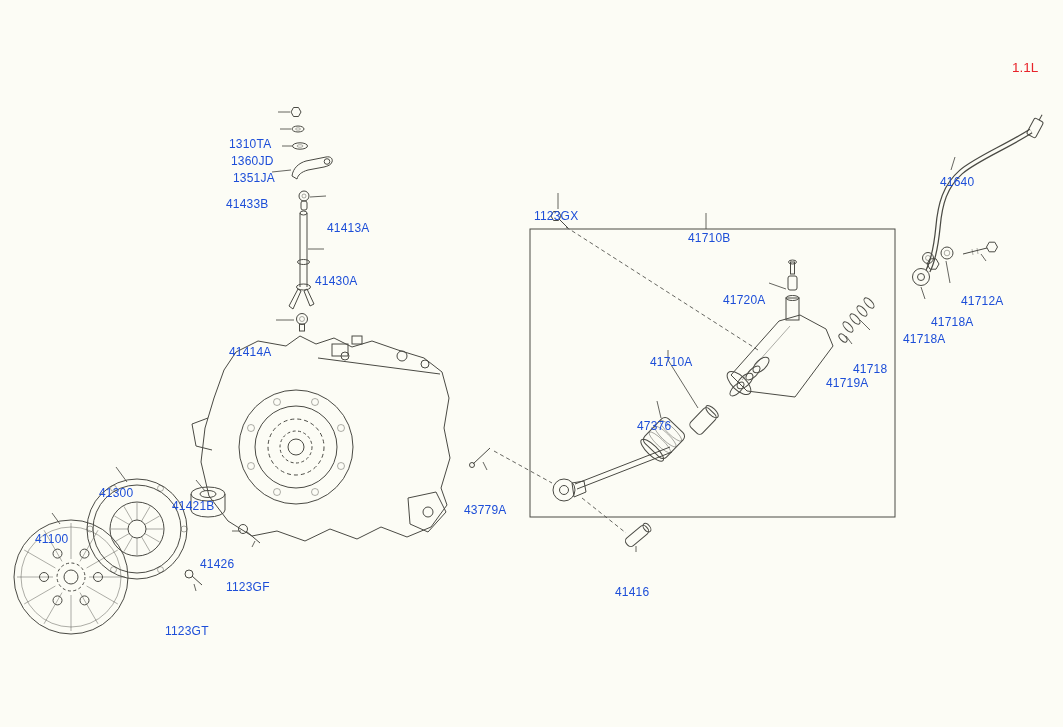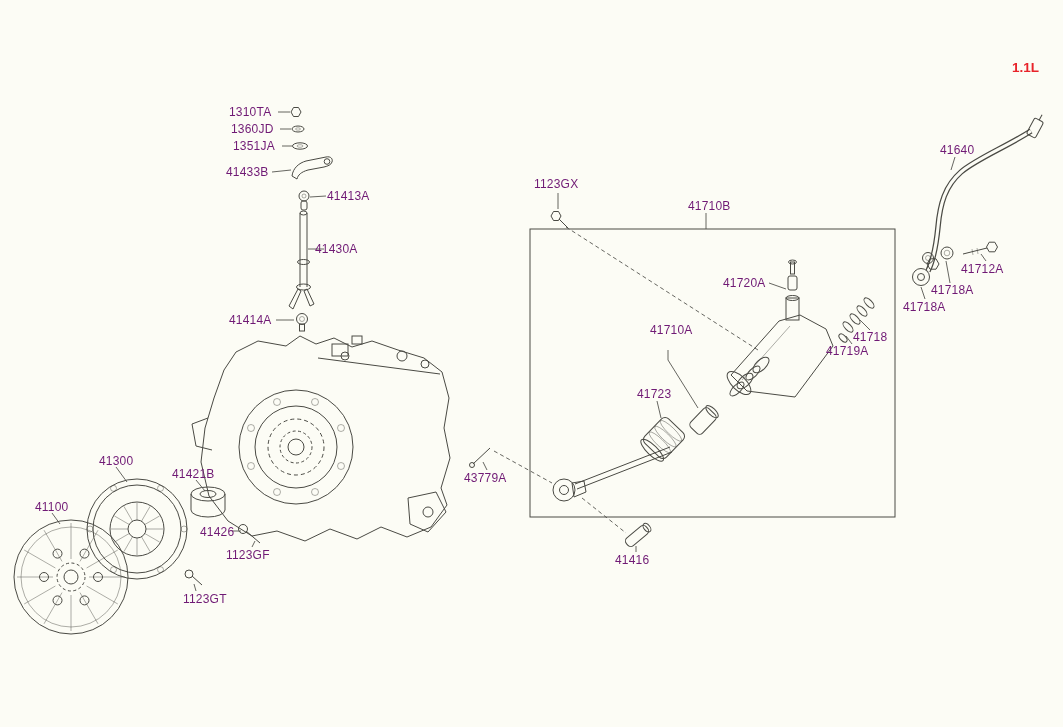--- a/index.html
+++ b/index.html
@@ -5,32 +5,33 @@
 <style>
   html,body{margin:0;padding:0;}
   .canvas{
     position:relative;width:1063px;height:727px;
     background:#fcfcf5;overflow:hidden;
     font-family:"Liberation Sans", sans-serif;
   }
   .canvas svg{position:absolute;left:0;top:0;}
   .part-label{
     position:absolute;
-    color:#701a75;
+    color:#1d4ed8;
     font-size:12px;
     line-height:13px;
     letter-spacing:.2px;
     white-space:nowrap;
     cursor:pointer;
+    margin-top:32px;
   }
   .variant{
     position:absolute;
     color:#e8232a;
     font-size:13.5px;
-    font-weight:bold;
+    font-weight:normal;
   }
   .ln{stroke:#4a4a44;fill:none;stroke-width:1;}
   .thin{stroke:#4a4a44;fill:none;stroke-width:.6;opacity:.75;}
   .lead{stroke:#55554f;fill:none;stroke-width:.9;}
   .dash{stroke:#55554f;fill:none;stroke-width:.9;stroke-dasharray:4 3;}
 </style>
 </head>
 <body>
 
 <div class="canvas">
@@ -278,29 +279,29 @@
   <div class="part-label" style="left:226px;top:166px">41433B</div>
   <div class="part-label" style="left:327px;top:190px">41413A</div>
   <div class="part-label" style="left:315px;top:243px">41430A</div>
   <div class="part-label" style="left:229px;top:314px">41414A</div>
   <div class="part-label" style="left:534px;top:178px">1123GX</div>
   <div class="part-label" style="left:688px;top:200px">41710B</div>
   <div class="part-label" style="left:940px;top:144px">41640</div>
   <div class="part-label" style="left:961px;top:263px">41712A</div>
   <div class="part-label" style="left:931px;top:284px">41718A</div>
   <div class="part-label" style="left:903px;top:301px">41718A</div>
-  <div class="part-label" style="left:723px;top:277px">41720A</div>
+  <div class="part-label" style="left:723px;top:262px">41720A</div>
   <div class="part-label" style="left:853px;top:331px">41718</div>
   <div class="part-label" style="left:826px;top:345px">41719A</div>
   <div class="part-label" style="left:650px;top:324px">41710A</div>
-  <div class="part-label" style="left:637px;top:388px">41723</div>
+  <div class="part-label" style="left:637px;top:388px">47376</div>
   <div class="part-label" style="left:464px;top:472px">43779A</div>
   <div class="part-label" style="left:99px;top:455px">41300</div>
   <div class="part-label" style="left:172px;top:468px">41421B</div>
   <div class="part-label" style="left:35px;top:501px">41100</div>
   <div class="part-label" style="left:200px;top:526px">41426</div>
   <div class="part-label" style="left:226px;top:549px">1123GF</div>
-  <div class="part-label" style="left:183px;top:593px">1123GT</div>
+  <div class="part-label" style="left:165px;top:593px">1123GT</div>
   <div class="part-label" style="left:615px;top:554px">41416</div>
 
   <div class="variant" style="left:1012px;top:60px">1.1L</div>
 
 </div>
 
 </body></html>

